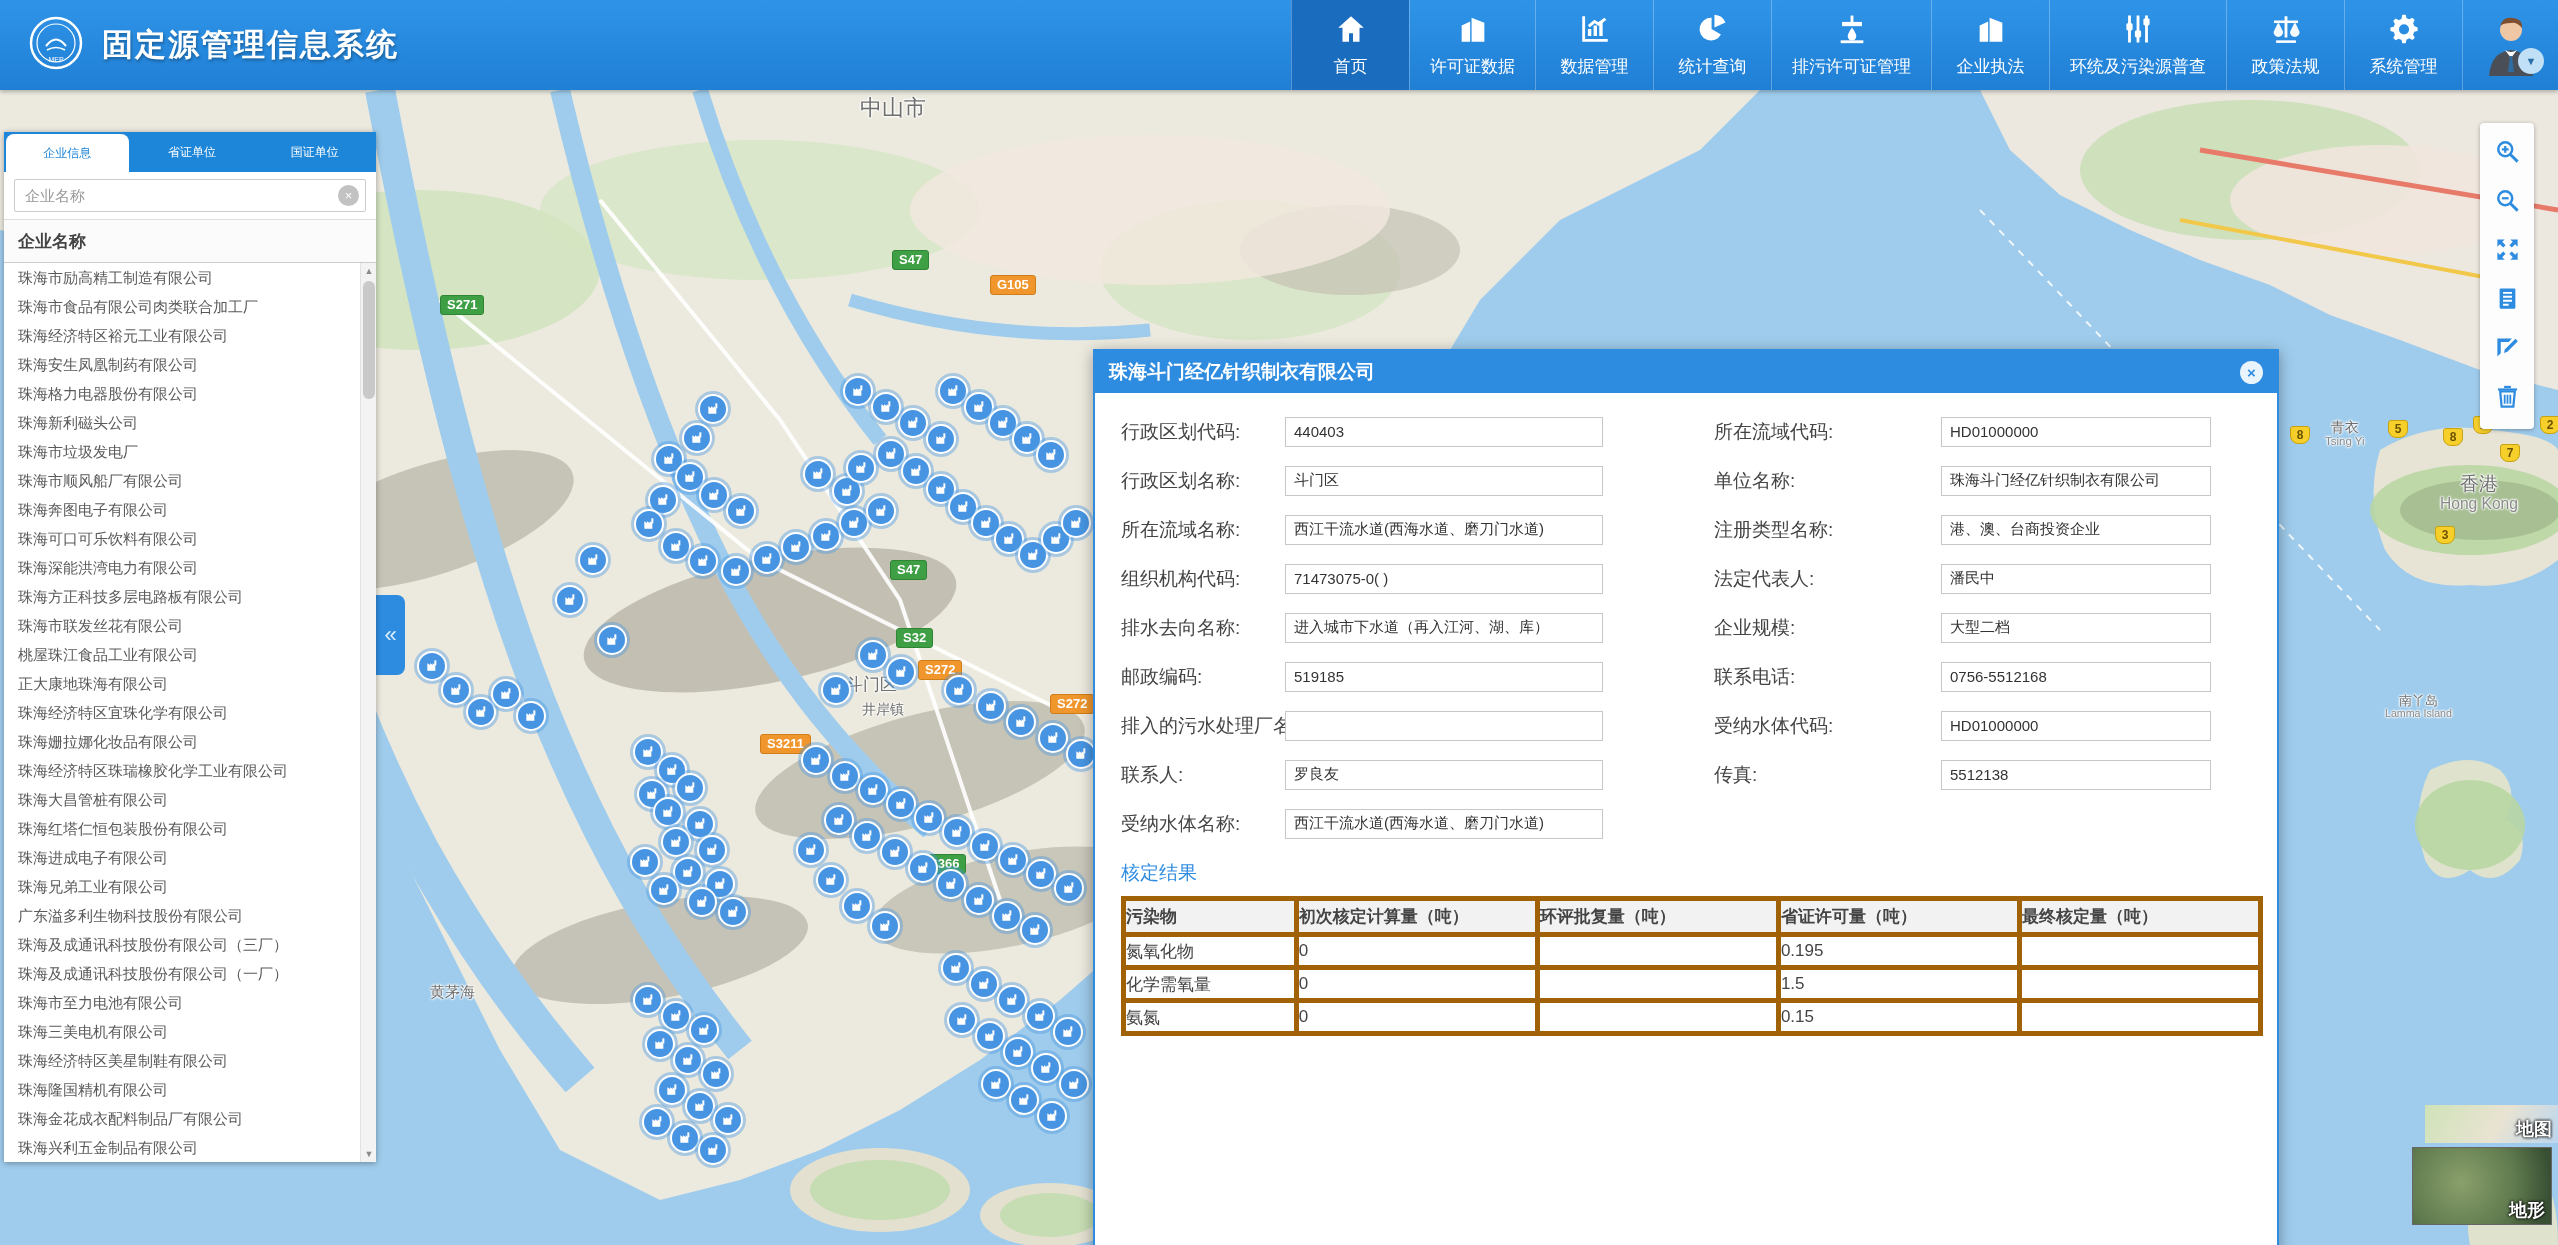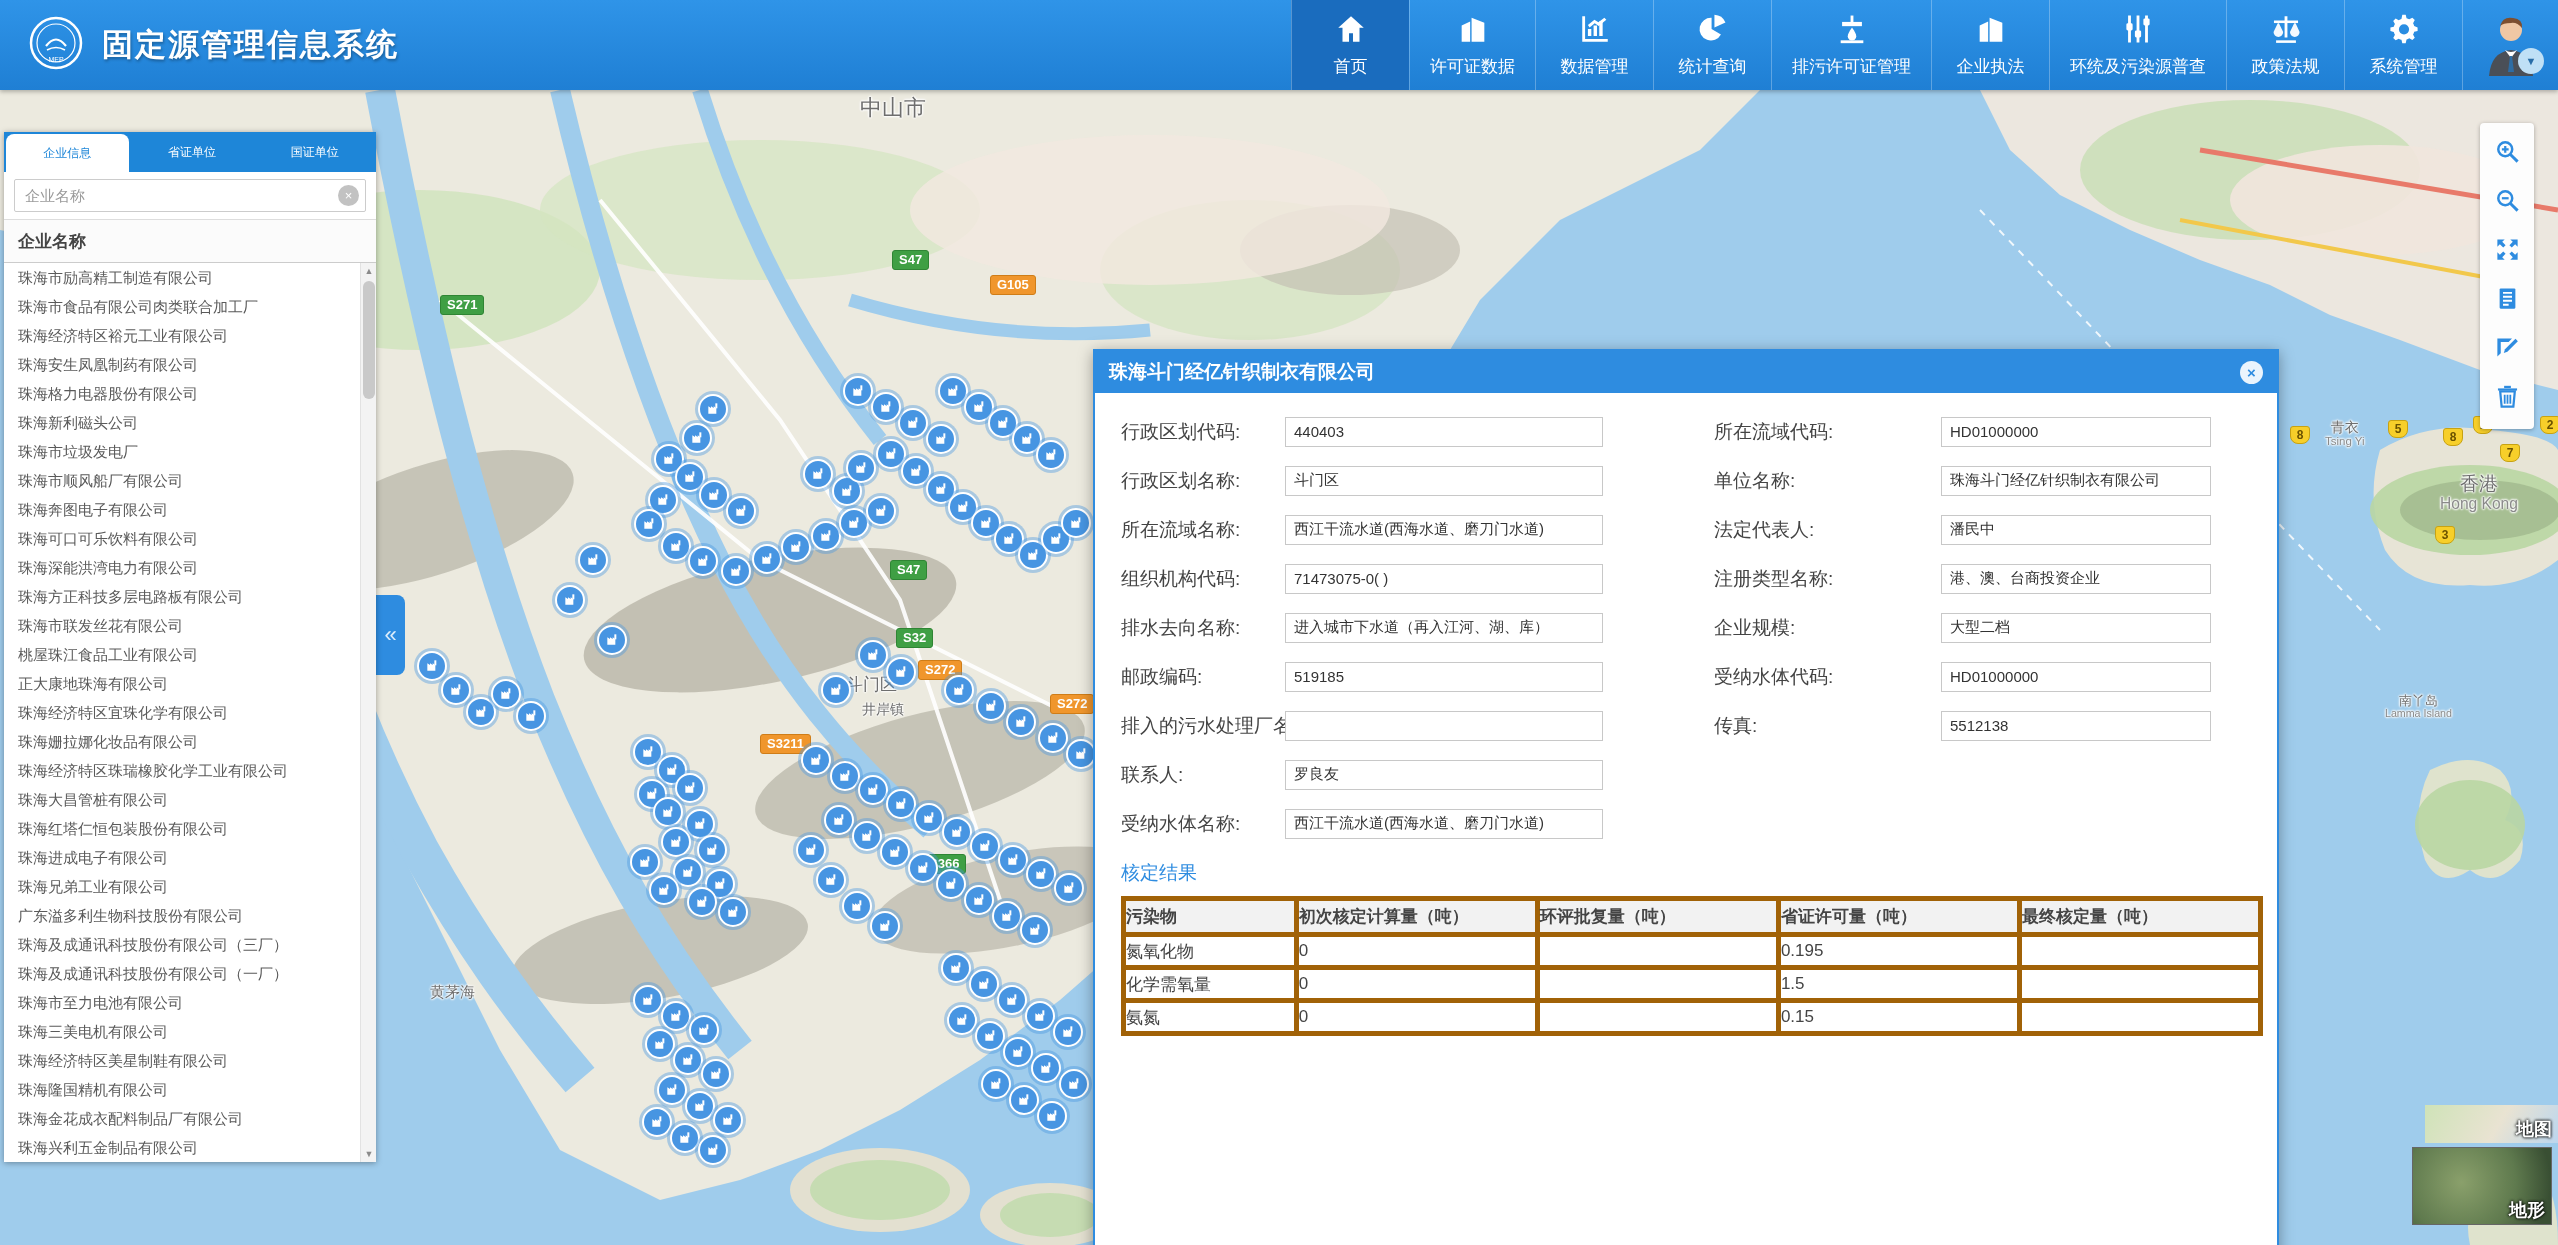--- a/index.html
+++ b/index.html
@@ -1131,30 +1131,34 @@
         <div class="form-col right" id="col-right">
             <div class="form-row">
               <label>所在流域代码:</label>
               <input readonly="" value="HD01000000" style="">
             </div>
             <div class="form-row">
               <label>单位名称:</label>
               <input readonly="" value="珠海斗门经亿针织制衣有限公司" style="">
             </div>
             <div class="form-row">
+              <label>注册类型名称:</label>
+              <input readonly="" value="港、澳、台商投资企业" style="">
+            </div>
+            <div class="form-row">
               <label>法定代表人:</label>
               <input readonly="" value="潘民中" style="">
             </div>
             <div class="form-row">
-              <label>注册类型名称:</label>
-              <input readonly="" value="港、澳、台商投资企业" style="">
-            </div>
-            <div class="form-row">
               <label>企业规模:</label>
               <input readonly="" value="大型二档" style="">
+            </div>
+            <div class="form-row">
+              <label>联系电话:</label>
+              <input readonly="" value="0756-5512168" style="">
             </div>
             <div class="form-row">
               <label>受纳水体代码:</label>
               <input readonly="" value="HD01000000" style="">
             </div>
             <div class="form-row">
               <label>传真:</label>
               <input readonly="" value="5512138" style="">
             </div>
           </div>

